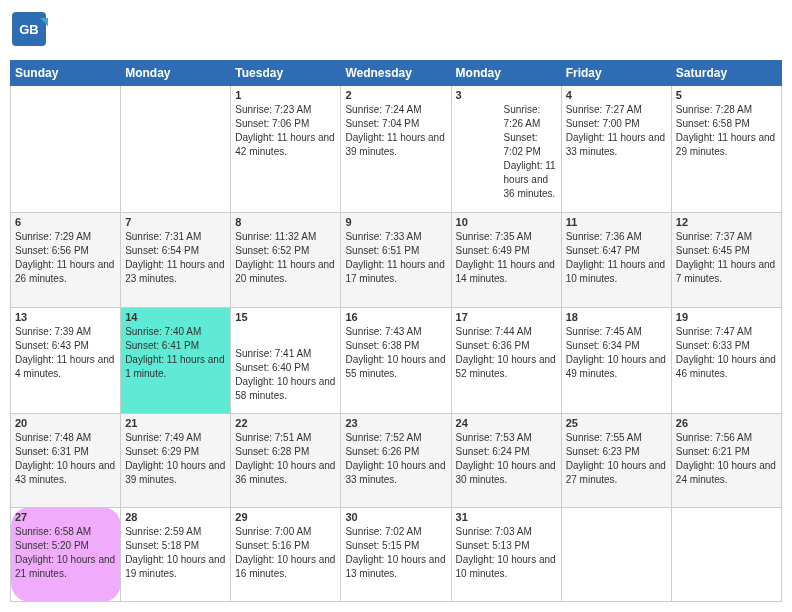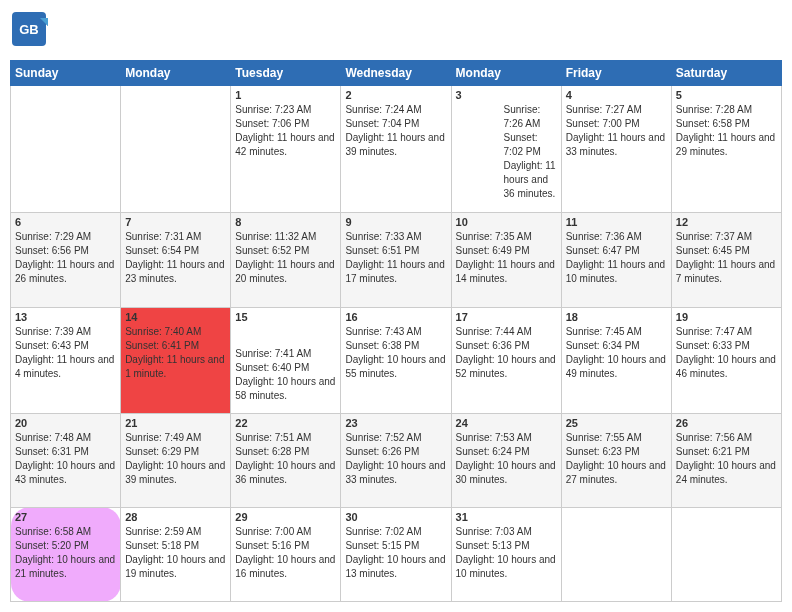--- a/index.html
+++ b/index.html
@@ -202,21 +202,21 @@
 Daylight: 11 hours and 7 minutes.</div>
           </td>
         </tr>
         <tr>
           <td style="background-color: rgb(255, 255, 255);">
             <div class="day-num">13</div>
             <div class="day-info" style="white-space: pre-line;">Sunrise: 7:39 AM
 Sunset: 6:43 PM
 Daylight: 11 hours and 4 minutes.</div>
           </td>
-          <td style="background-color: #ef4444;">
+          <td style="background-color: #5eead4;">
             <div class="day-num">14</div>
             <div class="day-info" style="white-space: pre-line;">Sunrise: 7:40 AM
 Sunset: 6:41 PM
 Daylight: 11 hours and 1 minute.</div>
           </td>
           <td style="background-color: rgb(255, 255, 255);">
             <div class="day-num">15</div>
             <div class="day-info" style="white-space: pre-line; margin-top: 24px;">Sunrise: 7:41 AM
 Sunset: 6:40 PM
 Daylight: 10 hours and 58 minutes.</div>

